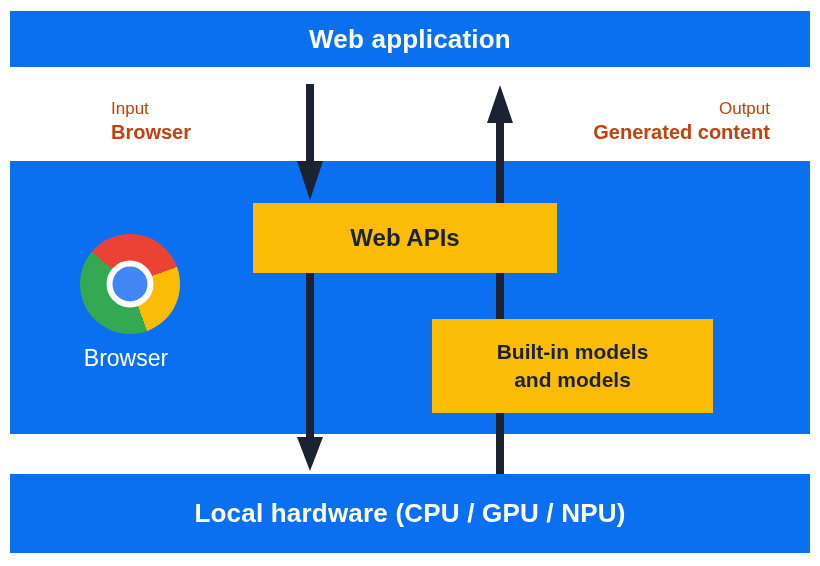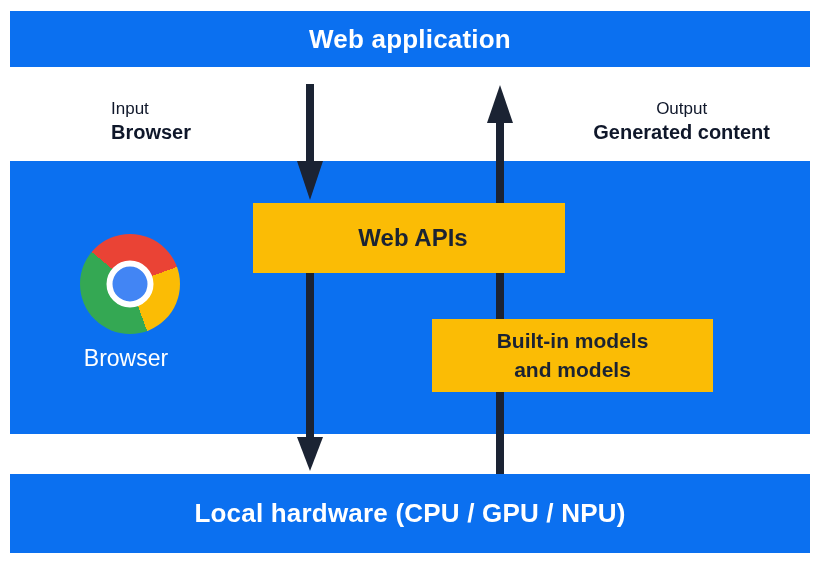--- a/index.html
+++ b/index.html
@@ -9,46 +9,46 @@
   }
   .layer-bar{
     position:absolute;left:10px;width:800px;background:#0b70f0;
     display:flex;align-items:center;justify-content:center;
   }
   .bar-top{top:11px;height:56px;}
   .bar-mid{top:161px;height:273px;}
   .bar-bottom{top:474px;height:79px;justify-content:center;}
   .bar-label{color:#ffffff;font-weight:700;font-size:26px;letter-spacing:.2px;}
 
-  .annotation{position:absolute;top:100px;color:#0f172a;line-height:1.0;}
+  .annotation{position:absolute;top:100px;color:#c2410c;line-height:1.0;}
   .annotation .small{font-size:17px;font-weight:400;margin-bottom:5px;}
   .annotation .big{font-size:20px;font-weight:700;}
   .annot-input{left:111px;text-align:left;}
-  .annot-output{right:50px;text-align:center;}
+  .annot-output{right:50px;text-align:right;}
 
   
   .shaft{position:absolute;width:8px;background:#1b2333;z-index:2;}
   .head{position:absolute;width:0;height:0;z-index:2;}
   .head-down{border-left:13px solid transparent;border-right:13px solid transparent;border-top:39px solid #1b2333;}
   .head-up{border-left:13px solid transparent;border-right:13px solid transparent;border-bottom:38px solid #1b2333;}
   .shaft-down-a{left:306px;top:84px;height:80px;}
   .head-down-a{left:297px;top:161px;}
   .shaft-down-b{left:306px;top:273px;height:166px;}
   .head-down-b{left:297px;top:437px;border-top-width:34px;}
   .shaft-up{left:496px;top:120px;height:354px;}
   .head-up-a{left:487px;top:85px;}
 
   
   .yellow-box{
     position:absolute;background:#fbbc05;z-index:3;color:#1b2333;
     display:flex;flex-direction:column;align-items:center;justify-content:center;
     font-weight:700;text-align:center;
   }
-  .box-webapis{left:253px;top:203px;width:304px;height:70px;font-size:24px;padding-left:8px;}
-  .box-builtin{left:432px;top:319px;width:281px;height:73px;font-size:21px;line-height:1.35;}
+  .box-webapis{left:253px;top:203px;width:304px;height:70px;font-size:24px;}
+  .box-builtin{left:432px;top:319px;width:281px;height:94px;font-size:21px;line-height:1.35;}
 
   
   .chrome-logo{
     position:absolute;left:80px;top:234px;width:100px;height:100px;border-radius:50%;z-index:1;
     background:conic-gradient(from 310deg,#ea4335 0 120deg,#fbbc05 120deg 210deg,#34a853 210deg 360deg);
   }
   .chrome-pupil{
     position:absolute;left:50%;top:50%;transform:translate(-50%,-50%);
     width:35px;height:35px;border-radius:50%;
     background:#4285f4;border:6px solid #ffffff;

